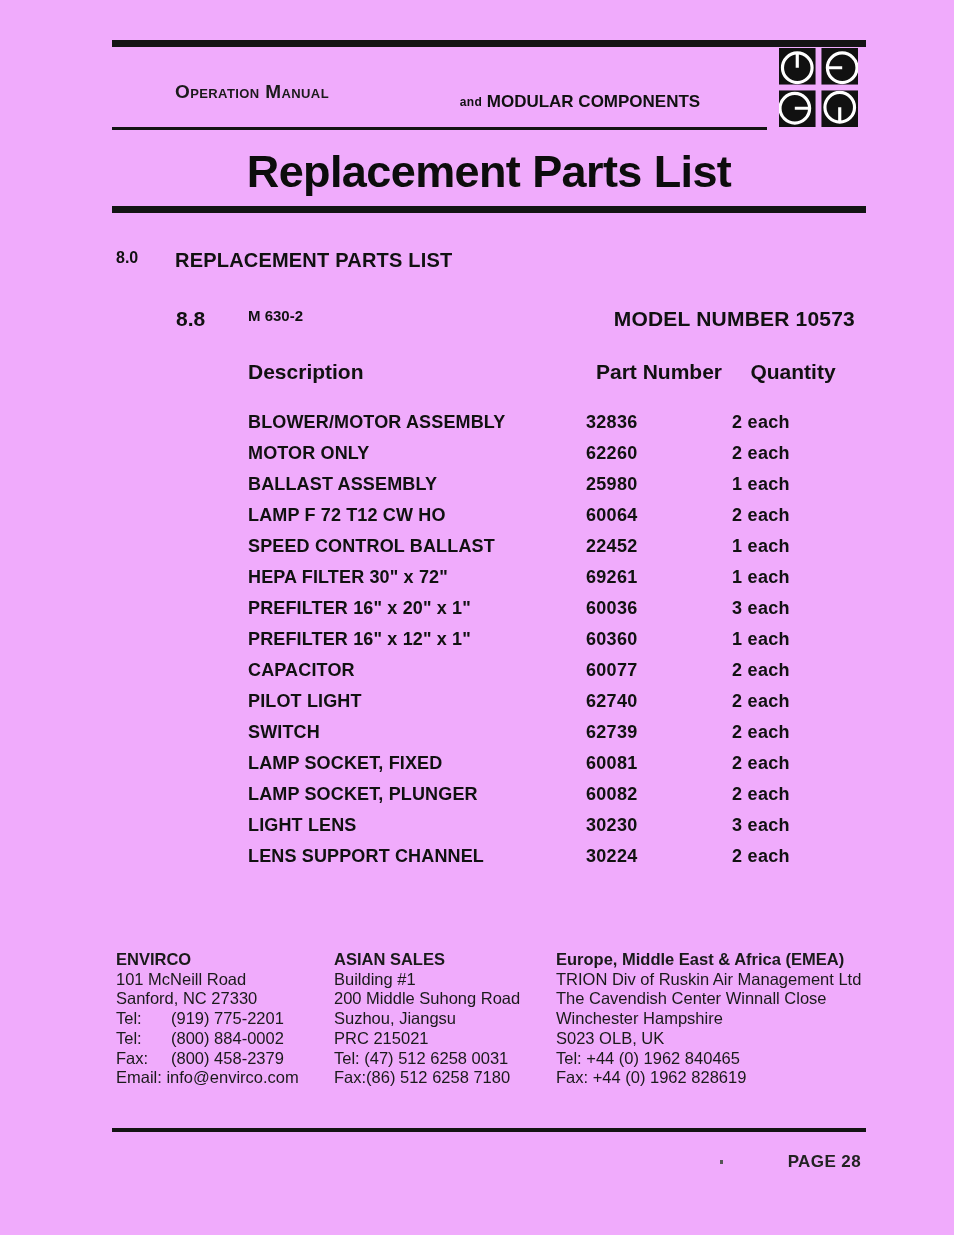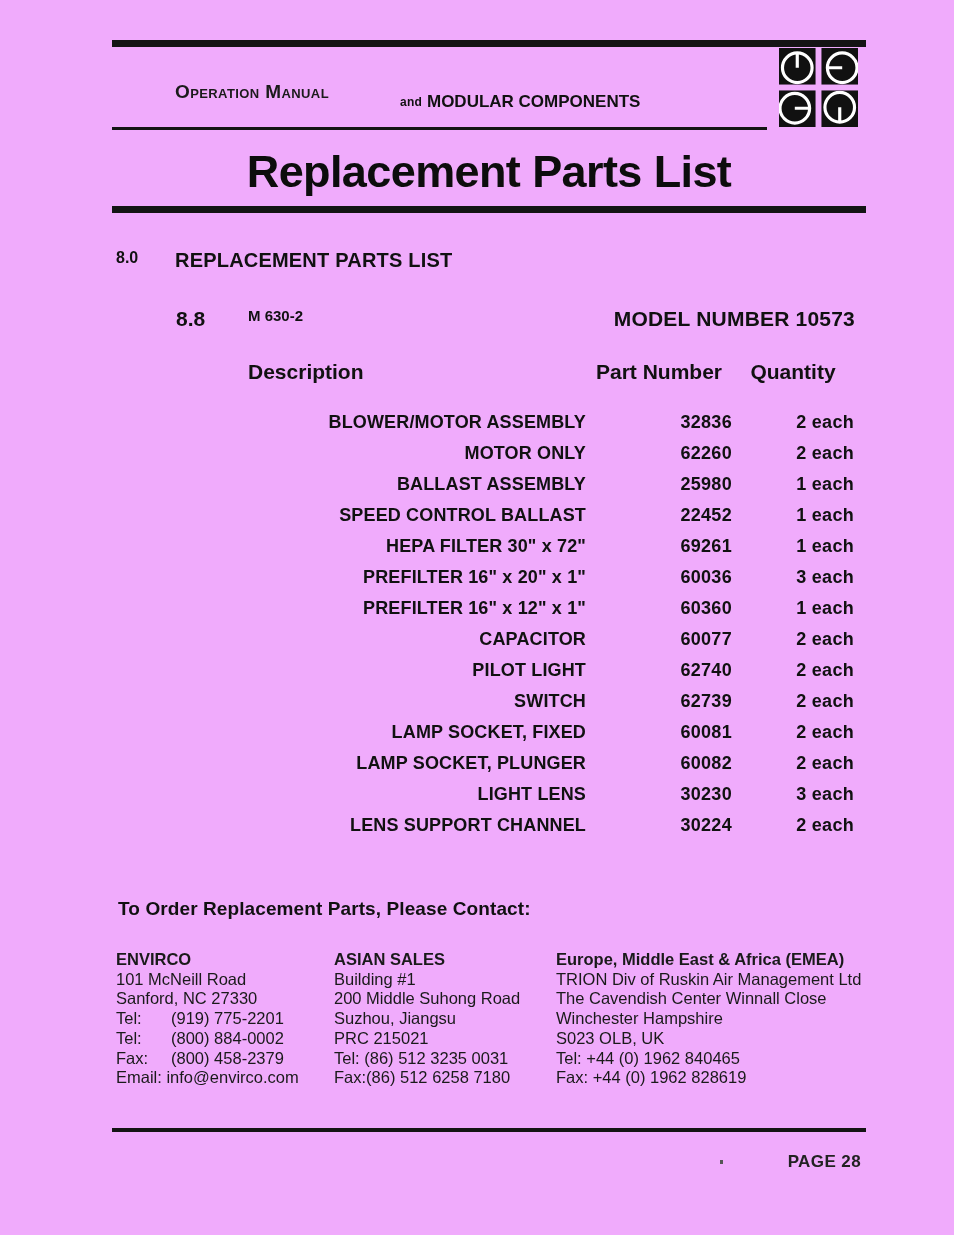--- a/index.html
+++ b/index.html
@@ -53,20 +53,21 @@
     font-size: 23px;
     letter-spacing: 0.1px;
     color: #111;
     white-space: nowrap;
   }
   .hdr-line2 {
     position: absolute;
     left: 400px;
     top: 92px;
     width: 360px;
+    text-align: center;
     font-weight: bold;
     font-size: 17px;
     color: #111;
     white-space: nowrap;
   }
   .hdr-line2 .small-and {
     font-size: 12px;
     vertical-align: 1px;
     letter-spacing: 0.3px;
   }
@@ -165,25 +166,24 @@
   }
   .parts-table th.col-part,
   .parts-table th.col-qty {
     text-align: center;
   }
   .parts-table td {
     font-size: 18px;
     height: 31px;
     letter-spacing: 0.15px;
     white-space: nowrap;
-    text-align: right;
   }
   .parts-table td.col-part,
   .parts-table td.col-qty {
-    text-align: right;
+    text-align: left;
     letter-spacing: 0.3px;
   }
   col.c-desc { width: 338px; }
   col.c-part { width: 146px; }
   col.c-qty  { width: 122px; }
 
   
   .contact-heading {
     position: absolute;
     left: 118px;
@@ -339,20 +339,25 @@
           <td class="col-desc">MOTOR ONLY</td>
           <td class="col-part">62260</td>
           <td class="col-qty">2 each</td>
         </tr>
         <tr>
           <td class="col-desc">BALLAST ASSEMBLY</td>
           <td class="col-part">25980</td>
           <td class="col-qty">1 each</td>
         </tr>
         <tr>
+          <td class="col-desc">LAMP  F 72 T12 CW HO</td>
+          <td class="col-part">60064</td>
+          <td class="col-qty">2 each</td>
+        </tr>
+        <tr>
           <td class="col-desc">SPEED CONTROL BALLAST</td>
           <td class="col-part">22452</td>
           <td class="col-qty">1 each</td>
         </tr>
         <tr>
           <td class="col-desc">HEPA FILTER 30" x 72"</td>
           <td class="col-part">69261</td>
           <td class="col-qty">1 each</td>
         </tr>
         <tr>
@@ -396,39 +401,38 @@
           <td class="col-qty">3 each</td>
         </tr>
         <tr>
           <td class="col-desc">LENS SUPPORT CHANNEL</td>
           <td class="col-part">30224</td>
           <td class="col-qty">2 each</td>
         </tr>
       </tbody>
   </table>
 
-  <div class="contact-heading">To Order Replacement Parts, Please Contact:</div>
 
   <div class="contact-cols" id="contact-cols">
       <div class="contact-col col1">
         <div class="c-name">ENVIRCO</div>
         <div class="c-line">101 McNeill Road</div>
         <div class="c-line">Sanford, NC 27330</div>
         <div class="c-line"><span class="lbl">Tel:</span><span>(919) 775-2201</span></div>
         <div class="c-line"><span class="lbl">Tel:</span><span>(800) 884-0002</span></div>
         <div class="c-line"><span class="lbl">Fax:</span><span>(800) 458-2379</span></div>
         <div class="c-line">Email: info@envirco.com</div>
       </div>
       <div class="contact-col col2">
         <div class="c-name">ASIAN SALES</div>
         <div class="c-line">Building #1</div>
         <div class="c-line">200 Middle Suhong Road</div>
         <div class="c-line">Suzhou, Jiangsu</div>
         <div class="c-line">PRC 215021</div>
-        <div class="c-line">Tel: (86) 512 3235 0031</div>
+        <div class="c-line">Tel: (47) 512 6258 0031</div>
         <div class="c-line">Fax:(86) 512 6258 7180</div>
       </div>
       <div class="contact-col col3">
         <div class="c-name">Europe, Middle East &amp; Africa (EMEA)</div>
         <div class="c-line">TRION Div of Ruskin Air Management Ltd</div>
         <div class="c-line">The Cavendish Center Winnall Close</div>
         <div class="c-line">Winchester Hampshire</div>
         <div class="c-line">S023 OLB, UK</div>
         <div class="c-line">Tel: +44 (0) 1962 840465</div>
         <div class="c-line">Fax: +44 (0) 1962 828619</div>

